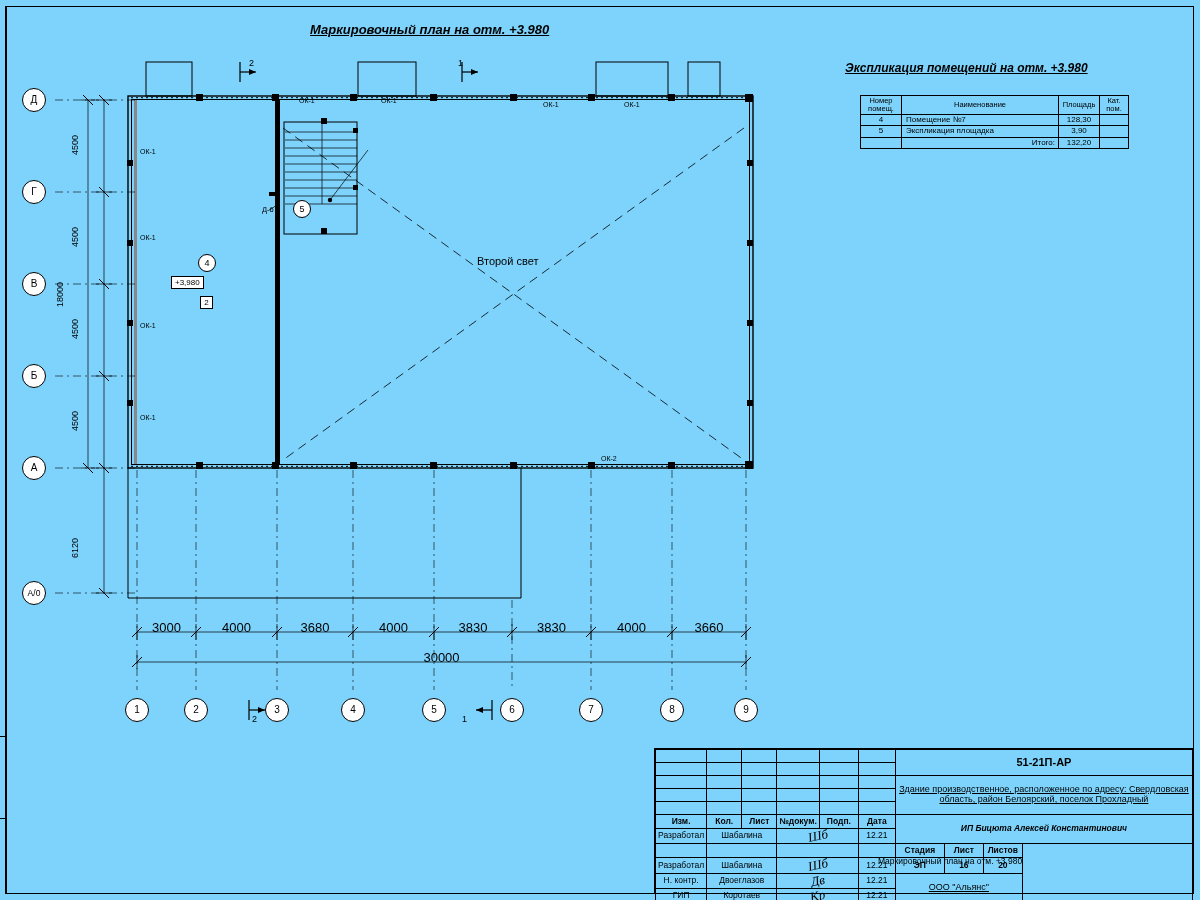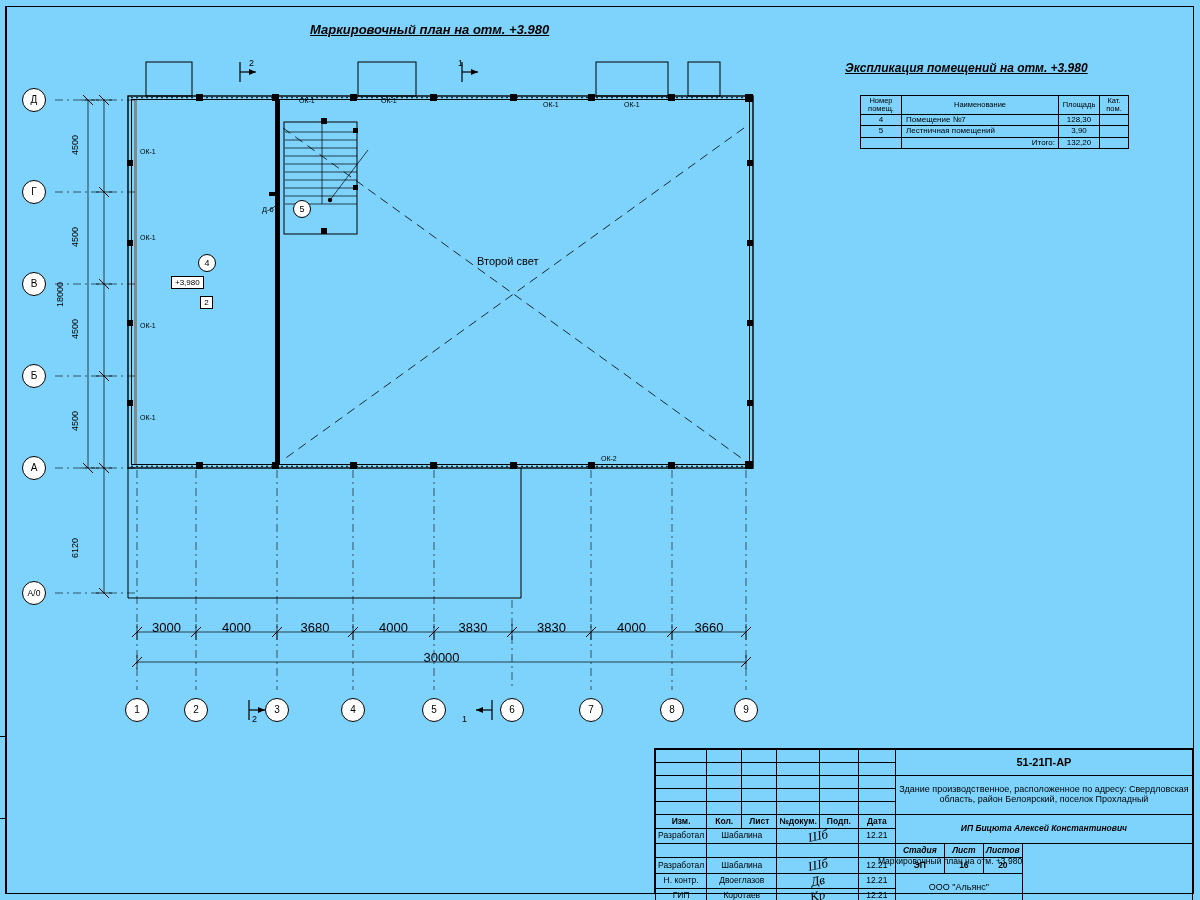--- a/index.html
+++ b/index.html
@@ -174,21 +174,21 @@
   .tb-italic { font-style: italic; font-weight: bold; }
   .tb-name { text-align: left; padding-left: 3px; }
   .sig {
     font-family: "Liberation Serif", serif;
     font-style: italic;
     font-size: 13px;
     transform: rotate(-12deg);
     display: inline-block;
   }
   .tb-big { font-size: 11px; font-weight: bold; }
-  .tb-med { font-size: 9px; }
+  .tb-med { font-size: 9px; text-decoration: underline; }
 </style>
 </head>
 <body>
 
 <div id="sheet">
 
   <div class="frame-outer"></div>
   <div class="frame-left-strip"></div>
 
   <div class="ln" style="left:0px; top:736px; width:6px; height:1px;"></div>
@@ -208,21 +208,21 @@
     </thead>
     <tbody>
       <tr>
         <td>4</td>
         <td class="name">Помещение №7</td>
         <td>128,30</td>
         <td></td>
       </tr>
       <tr>
         <td>5</td>
-        <td class="name">Лестничная помещений</td>
+        <td class="name">Экспликация площадка</td>
         <td>3,90</td>
         <td></td>
       </tr>
       <tr>
         <td></td>
         <td class="total-label">Итого:</td>
         <td>132,20</td>
         <td></td>
       </tr>
     </tbody>
@@ -516,21 +516,21 @@
         <td class="tb-bold">Подп.</td>
         <td class="tb-bold">Дата</td>
         <td colspan="4" rowspan="2" class="tb-italic">ИП Бицюта Алексей Константинович</td>
       </tr>
       <tr style="height:14px;">
         <td class="tb-name">Разработал</td>
         <td colspan="2" class="tb-name">Шабалина</td>
         <td colspan="2"><span class="sig">Шб</span></td>
         <td>12.21</td>
       </tr>
-      <tr style="height:14px;font-style:italic;">
+      <tr style="height:14px;">
         <td></td>
         <td colspan="2"></td>
         <td colspan="2"></td>
         <td></td>
         <td style="width:44px;" class="tb-bold">Стадия</td>
         <td style="width:34px;" class="tb-bold">Лист</td>
         <td style="width:34px;" class="tb-bold">Листов</td>
         <td rowspan="4"></td>
       </tr>
       <tr style="height:14px;">

